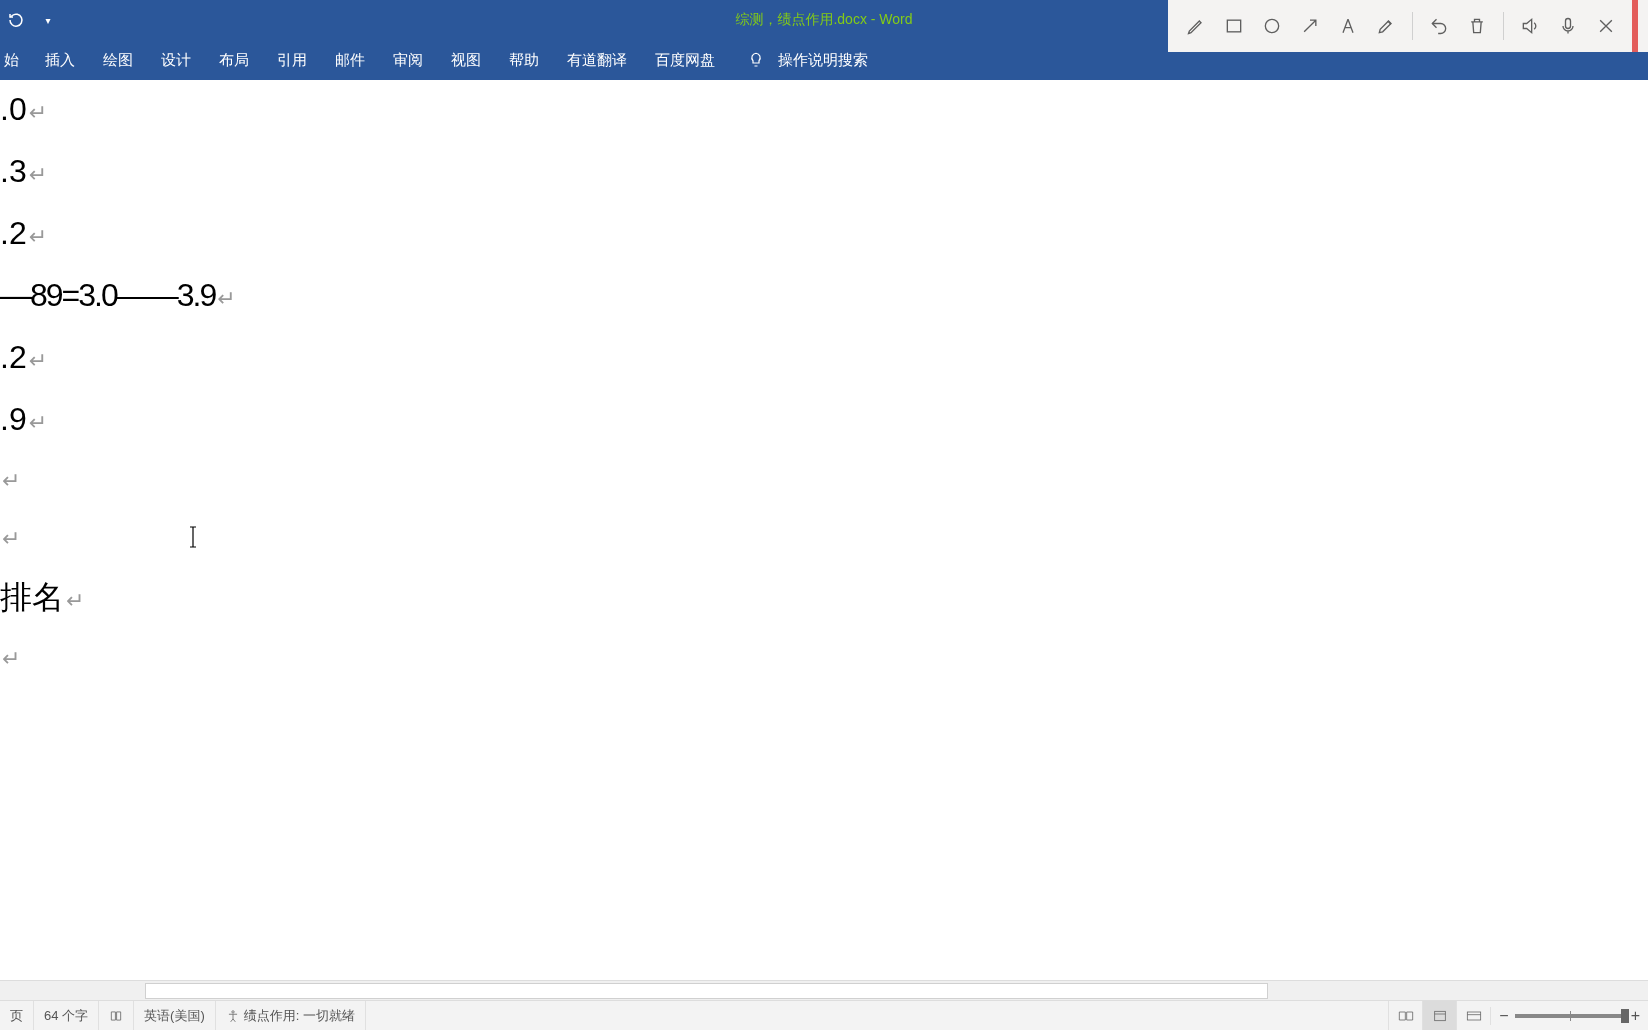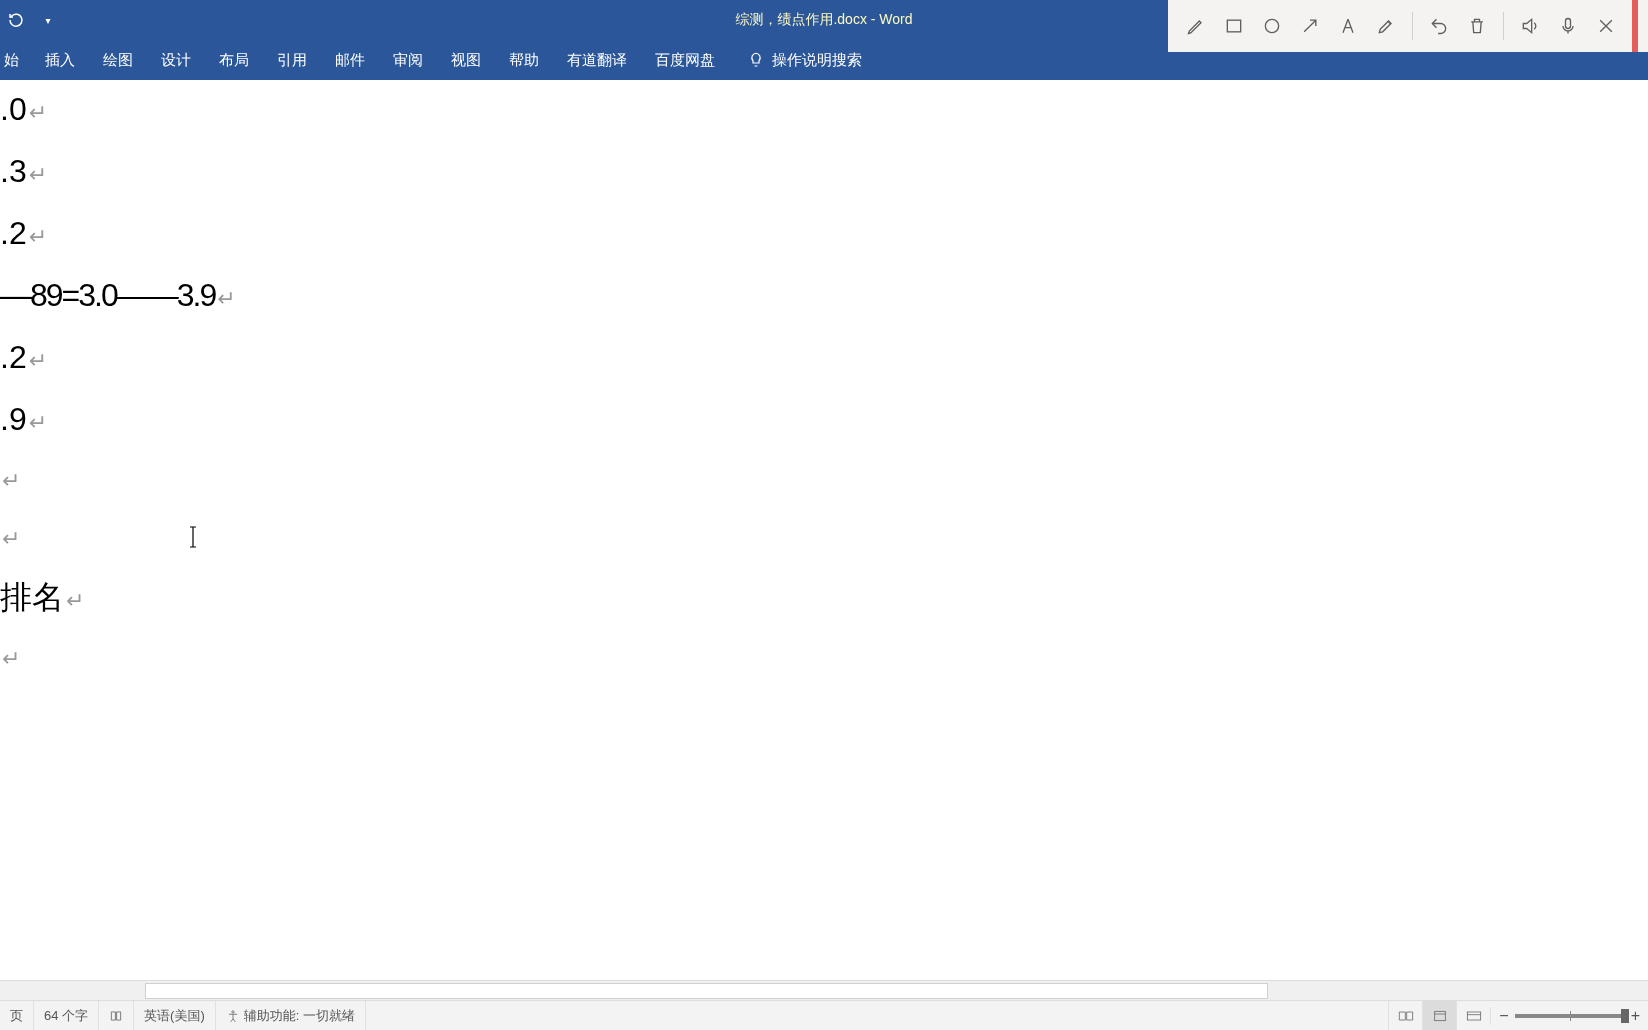--- a/index.html
+++ b/index.html
@@ -10,21 +10,21 @@
   height: 40px;
   background: #2b579a;
   color: #fff;
   display: flex;
   align-items: center;
   position: relative;
 }
 .qat { display: flex; align-items: center; gap: 8px; padding-left: 4px; }
 .qat-btn { width: 24px; height: 24px; display: flex; align-items: center; justify-content: center; color: #fff; font-size: 16px; }
 .qat-caret { font-size: 10px; }
-.doc-title { position: absolute; left: 50%; transform: translateX(-50%); font-size: 14px; color: #fef9c3; }
+.doc-title { position: absolute; left: 50%; transform: translateX(-50%); font-size: 14px; color: #84cc16; }
 
 
 .rec-toolbar {
   position: absolute;
   top: 0; right: 0;
   height: 52px;
   background: #f4f3f2;
   display: flex;
   align-items: center;
   padding: 0 10px;
@@ -52,21 +52,21 @@
   padding-left: 0;
 }
 .ribbon-tab {
   padding: 0 14px;
   height: 40px;
   display: flex;
   align-items: center;
   cursor: pointer;
 }
 .ribbon-tab.first { padding-left: 4px; padding-right: 12px; }
-.tell-me { display: flex; align-items: center; gap: 7px; margin-left: 18px; }
+.tell-me { display: flex; align-items: center; gap: 13px; margin-left: 18px; }
 .bulb { width: 18px; height: 18px; }
 
 
 .doc-wrap {
   position: absolute;
   top: 80px; left: 0; right: 0; bottom: 30px;
   background: #fff;
   overflow: hidden;
 }
 .doc-page {
@@ -339,21 +339,21 @@
       </svg>
   </div>
   <div class="status-seg">
       <span>英语(美国)</span>
     </div>
   <div class="status-seg">
     <svg class="mini-icon" viewBox="0 0 24 24">
         <circle cx="12" cy="5" r="2" fill="none" stroke="#666" stroke-width="1.4"></circle>
         <path d="M5 9h14M12 9v8l-4 5M12 17l4 5" fill="none" stroke="#666" stroke-width="1.4"></path>
       </svg>
-    <span>辅助功能: 一切就绪</span>
+    <span>绩点作用: 一切就绪</span>
   </div>
 
   <div class="status-right">
     <div class="view-btn">
         <svg viewBox="0 0 24 16">
           <path d="M2 2h9v12H2zM13 2h9v12h-9z"></path>
         </svg>
       </div>
     <div class="view-btn active">
         <svg viewBox="0 0 24 16">

